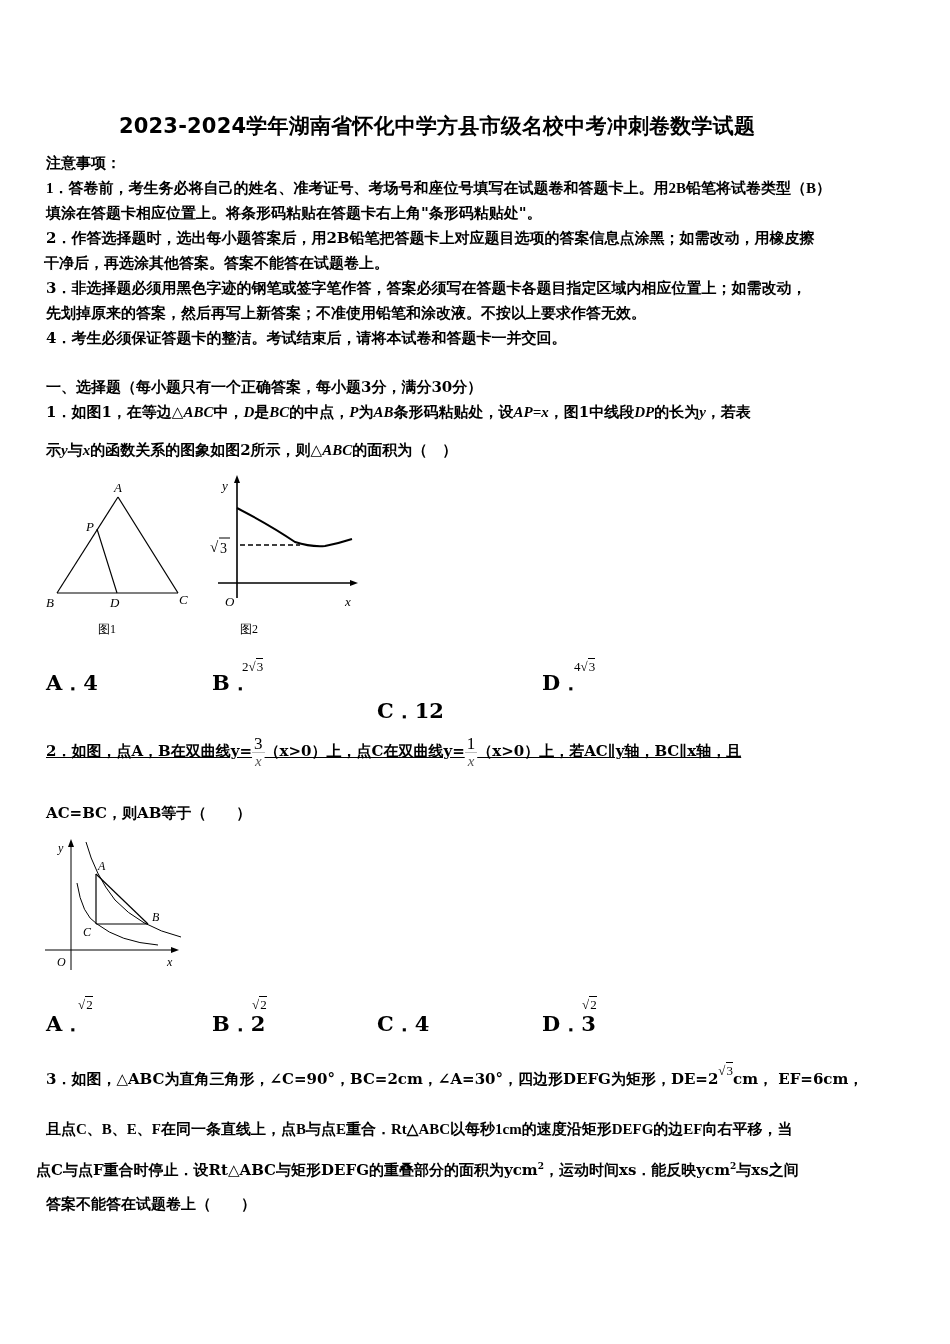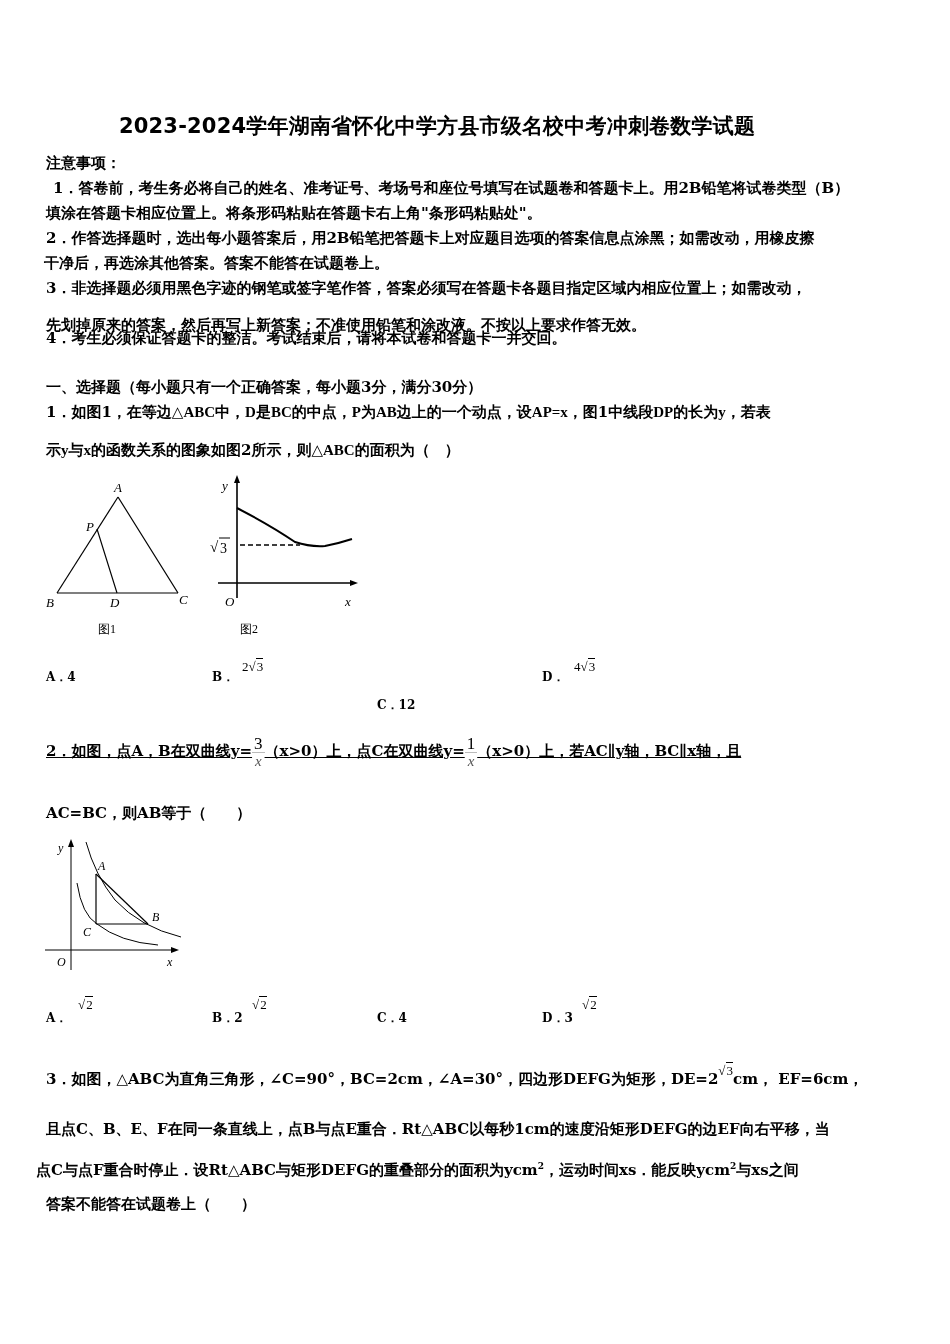--- a/index.html
+++ b/index.html
@@ -2,49 +2,49 @@
 <html><head>
 <meta charset="utf-8">
 <style>
   html, body { margin:0; padding:0; background:#ffffff; }
   body { width:950px; height:1344px; position:relative; overflow:hidden;
          font-family:"DejaVu Serif","Liberation Serif",serif; color:#000; }
   .abs { position:absolute; white-space:nowrap; }
   .title { left:0; width:874px; top:112px; text-align:center; font-family:"DejaVu Sans","Liberation Sans",sans-serif;
            font-weight:bold; font-size:21px; letter-spacing:0.2px; }
   .p { font-size:15px; font-weight:bold; line-height:20px; }
-  .it { font-family:"Liberation Serif",serif; }
-  .opt { font-size:12px; font-weight:bold; }
+  .it { font-style:italic; font-family:"Liberation Serif",serif; }
+  .opt { font-size:21px; font-weight:bold; }
   .math { font-family:"Liberation Serif",serif; font-weight:normal; font-size:13px; }
   .frac { display:inline-block; vertical-align:middle; text-align:center; font-family:"Liberation Serif",serif; font-weight:normal; line-height:16px; }
   .frac .num { display:block; font-size:17px; padding:0 2px; border-bottom:1px solid #bbb; }
   .frac .den { display:block; font-size:15px; font-style:italic; color:#555; }
   .sqrt { display:inline-block; font-family:"Liberation Serif",serif; font-weight:normal; }
   .sqrt .rad { border-top:1px solid #000; padding-left:1px; }
   svg text { font-family:"Liberation Serif",serif; }
   sup { font-size:9px; }
 </style>
 </head>
 <body>
 
 <div class="abs title">2023-2024学年湖南省怀化中学方县市级名校中考冲刺卷数学试题</div>
 
 <div class="abs p" style="left:46px;top:153px;">注意事项：</div>
-<div class="abs p" style="left:53px;top:178px;">1．答卷前，考生务必将自己的姓名、准考证号、考场号和座位号填写在试题卷和答题卡上。用2B铅笔将试卷类型（B）</div>
+<div class="abs p" style="left:46px;top:178px;font-family:Liberation Serif, serif;">1．答卷前，考生务必将自己的姓名、准考证号、考场号和座位号填写在试题卷和答题卡上。用2B铅笔将试卷类型（B）</div>
 <div class="abs p" style="left:46px;top:203px;">填涂在答题卡相应位置上。将条形码粘贴在答题卡右上角"条形码粘贴处"。</div>
 <div class="abs p" style="left:46px;top:228px;">2．作答选择题时，选出每小题答案后，用2B铅笔把答题卡上对应题目选项的答案信息点涂黑；如需改动，用橡皮擦</div>
 <div class="abs p" style="left:44px;top:253px;">干净后，再选涂其他答案。答案不能答在试题卷上。</div>
 <div class="abs p" style="left:46px;top:278px;">3．非选择题必须用黑色字迹的钢笔或签字笔作答，答案必须写在答题卡各题目指定区域内相应位置上；如需改动，</div>
-<div class="abs p" style="left:46px;top:303px;margin-top:12px;">先划掉原来的答案，然后再写上新答案；不准使用铅笔和涂改液。不按以上要求作答无效。</div>
+<div class="abs p" style="left:46px;top:303px;">先划掉原来的答案，然后再写上新答案；不准使用铅笔和涂改液。不按以上要求作答无效。</div>
 <div class="abs p" style="left:46px;top:328px;">4．考生必须保证答题卡的整洁。考试结束后，请将本试卷和答题卡一并交回。</div>
 
 <div class="abs p" style="left:46px;top:377px;">一、选择题（每小题只有一个正确答案，每小题3分，满分30分）</div>
 
 <div class="abs p" style="left:46px;top:402px;">
-  <span>1．如图1，在等边△</span><span class="it">ABC</span><span>中，</span><span class="it">D</span><span>是</span><span class="it">BC</span><span>的中点，</span><span class="it">P</span><span>为</span><span class="it">AB</span><span>边上的一个动点，设</span><span class="it">AP=x</span><span>，图1中线段</span><span class="it">DP</span><span>的长为</span><span class="it">y</span><span>，若表</span>
+  <span>1．如图1，在等边△</span><span class="it">ABC</span><span>中，</span><span class="it">D</span><span>是</span><span class="it">BC</span><span>的中点，</span><span class="it">P</span><span>为</span><span class="it">AB</span><span>条形码粘贴处，设</span><span class="it">AP=x</span><span>，图1中线段</span><span class="it">DP</span><span>的长为</span><span class="it">y</span><span>，若表</span>
 </div>
 <div class="abs p" style="left:46px;top:440px;">
   <span>示</span><span class="it">y</span><span>与</span><span class="it">x</span><span>的函数关系的图象如图2所示，则△</span><span class="it">ABC</span><span>的面积为（　）</span>
 </div>
 
 <svg class="abs" style="left:40px;top:470px;" width="160" height="175">
   <g stroke="#000" stroke-width="1.2" fill="none">
     <line x1="17" y1="123" x2="78" y2="27"></line>
     <line x1="78" y1="27" x2="138" y2="123"></line>
     <line x1="17" y1="123" x2="138" y2="123"></line>
@@ -112,17 +112,17 @@
 <div class="abs math" style="left:78px;top:997px;"><span class="sqrt">√<span class="rad">2</span></span></div>
 <div class="abs opt" style="left:212px;top:1010px;"><span>B．</span><span>2</span></div>
 <div class="abs math" style="left:252px;top:997px;"><span class="sqrt">√<span class="rad">2</span></span></div>
 <div class="abs opt" style="left:377px;top:1010px;"><span>C．</span><span>4</span></div>
 <div class="abs opt" style="left:542px;top:1010px;"><span>D．</span><span>3</span></div>
 <div class="abs math" style="left:582px;top:997px;"><span class="sqrt">√<span class="rad">2</span></span></div>
 
 <div class="abs p" style="left:46px;top:1069px;">
   <span>3．如图，△ABC为直角三角形，∠C=90°，BC=2cm，∠A=30°，四边形DEFG为矩形，DE=2</span><span class="sqrt math" style="position:relative;top:-9px;">√<span class="rad">3</span></span><span>cm，  EF=6cm，</span>
 </div>
-<div class="abs p" style="left:46px;top:1119px;">且点C、B、E、F在同一条直线上，点B与点E重合．Rt△ABC以每秒1cm的速度沿矩形DEFG的边EF向右平移，当</div>
+<div class="abs p" style="left:46px;top:1119px;font-family:Liberation Serif, serif;">且点C、B、E、F在同一条直线上，点B与点E重合．Rt△ABC以每秒1cm的速度沿矩形DEFG的边EF向右平移，当</div>
 <div class="abs p" style="left:36px;top:1156px;">
   <span>点C与点F重合时停止．设Rt△ABC与矩形DEFG的重叠部分的面积为ycm</span><sup>2</sup><span>，运动时间xs．能反映ycm</span><sup>2</sup><span>与xs之间</span>
 </div>
 <div class="abs p" style="left:46px;top:1194px;">答案不能答在试题卷上（　　）</div>
 
 </body></html>

